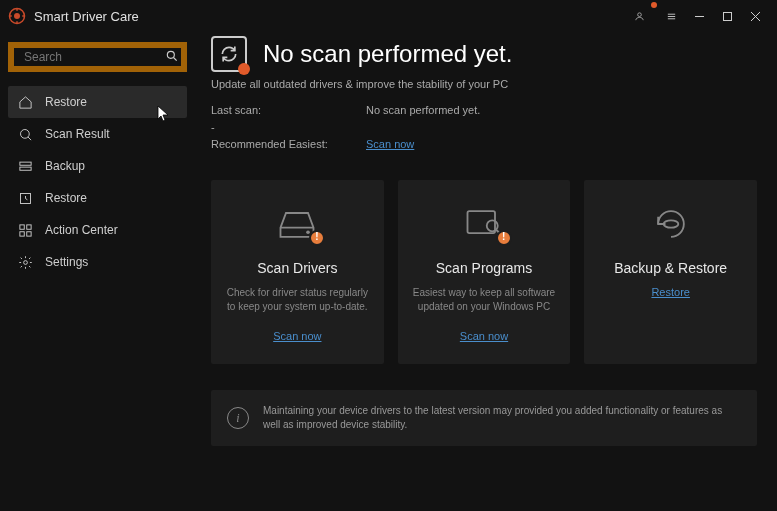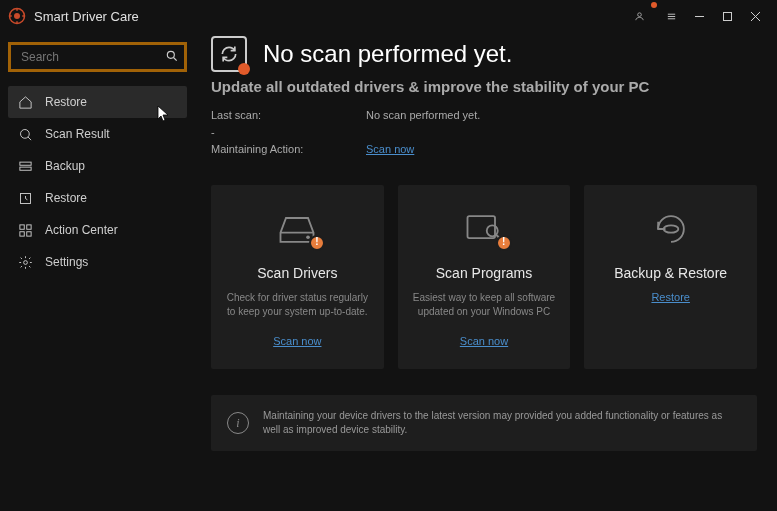--- a/index.html
+++ b/index.html
@@ -8,33 +8,33 @@
 .titlebar .app-title { font-size:13px; color:#e0e0e0; margin-left:8px; }
 .titlebar .spacer { flex:1; }
 .titlebar .win-btn { width:28px; height:28px; display:flex; align-items:center; justify-content:center; color:#c0c0c0; font-size:12px; }
 .titlebar .win-btn svg { width:11px; height:11px; }
 .logo { width:18px; height:18px; }
 .user-dot { position:relative; color:#ccc; margin-right:4px;}
 .user-dot::after { content:""; position:absolute; top:0; right:-4px; width:6px; height:6px; background:#e05a2a; border-radius:50%; }
 .container { display:flex; height:calc(100% - 32px); }
 .sidebar { width:195px; background:#121212; padding:6px 8px 0 8px; }
 .search-wrap { margin:4px 0 14px 0; }
-.search { width:100%; height:30px; background:transparent; border:3px solid #a16207; color:#ccc; padding:0 28px 0 10px; font-size:12px; }
+.search { width:100%; height:30px; background:transparent; border:6px solid #a16207; color:#ccc; padding:0 28px 0 10px; font-size:12px; }
 .search-wrap { position:relative; }
 .search-wrap .sicon { position:absolute; right:8px; top:7px; color:#ccc; }
 .nav-item { display:flex; align-items:center; gap:12px; height:32px; padding:0 10px; color:#cfcfcf; font-size:12px; cursor:pointer; border-radius:2px; }
 .nav-item.active { background:#2a2a2a; }
 .nav-item svg { width:15px; height:15px; flex-shrink:0; }
 .main { flex:1; padding:4px 20px 0 16px; overflow:hidden; }
 .heading { display:flex; align-items:center; gap:16px; margin-bottom:6px; }
 .heading h1 { font-size:24px; font-weight:400; color:#fff; }
 .heading .hicon { position:relative; width:36px; height:36px; border:2px solid #ccc; border-radius:4px; display:flex; align-items:center; justify-content:center; }
 .heading .hicon svg { width:20px; height:20px; }
 .heading .hicon::after { content:""; position:absolute; right:-5px; bottom:-5px; width:12px; height:12px; background:#e05a2a; border-radius:50%; }
-.subtitle { font-size:15px; color:#aaa; margin-bottom:14px;font-weight:bold; }
+.subtitle { font-size:11px; color:#aaa; margin-bottom:14px; }
 .info-row { display:flex; font-size:11px; color:#aaa; margin-bottom:5px; }
 .info-row .label { width:155px; }
 .info-row .value { color:#aaa; }
 .link { color:#4a8ecc; text-decoration:underline; cursor:pointer; font-size:11px; }
 .cards { display:flex; gap:14px; margin-top:30px; }
 .card { flex:1; background:#1e1e1e; border-radius:2px; padding:24px 14px 22px 14px; text-align:center; display:flex; flex-direction:column; align-items:center; }
 .card .cicon { position:relative; width:48px; height:40px; margin-bottom:16px; display:flex; align-items:center; justify-content:center; }
 .card .cicon svg { width:44px; height:38px; }
 .card .badge { position:absolute; right:-4px; bottom:-2px; width:16px; height:16px; background:#e77d3c; border-radius:50%; border:2px solid #1e1e1e; }
 .card .badge::after { content:"!"; color:#fff; font-size:10px; font-weight:bold; position:absolute; left:4px; top:-1px; }
@@ -156,21 +156,21 @@
     </div>
     <p class="subtitle">Update all outdated drivers &amp; improve the stability of your PC</p>
     <div class="info-row">
       <span class="label">Last scan:</span>
       <span class="value">No scan performed yet.</span>
     </div>
     <div class="info-row">
       <span class="value">-</span>
     </div>
     <div class="info-row">
-      <span class="label">Maintaining Action:</span>
+      <span class="label">Recommended Easiest:</span>
       <span class="link">Scan now</span>
     </div>
 
     <div class="cards">
       <div class="card">
         <div class="cicon">
           <svg viewBox="0 0 48 40">
               <path d="M6 24l6-16h24l6 16v10H6z" fill="none" stroke="#888" stroke-width="2"></path>
               <path d="M6 24h36" stroke="#888" stroke-width="2"></path>
               <circle cx="36" cy="29" r="2" fill="#888"></circle>

